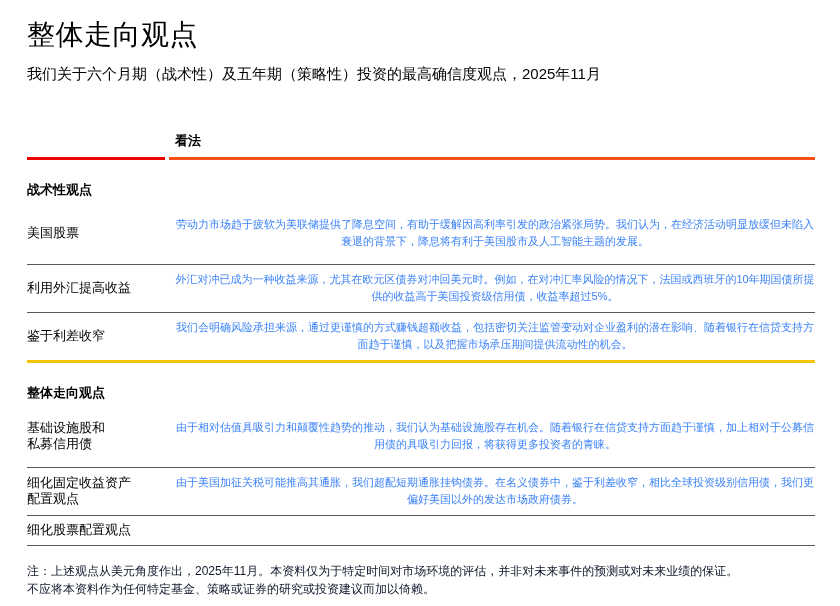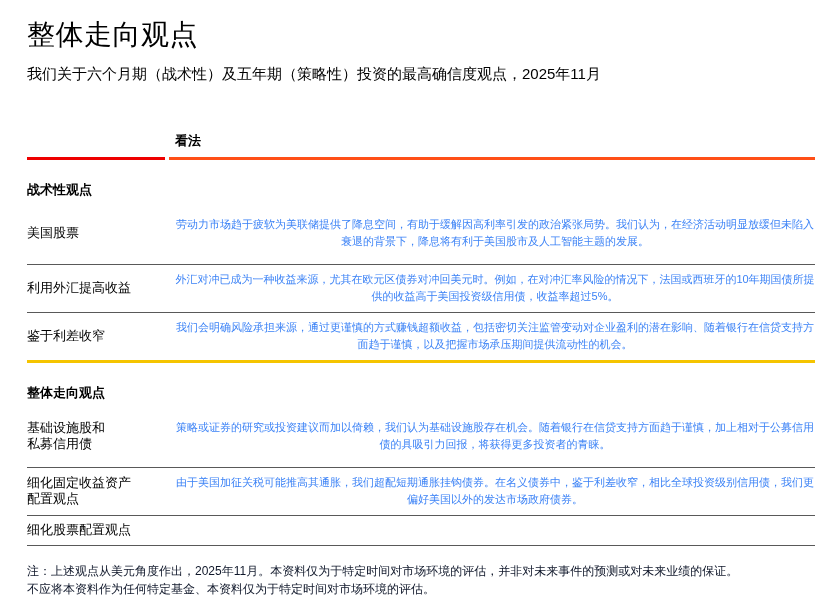--- a/index.html
+++ b/index.html
@@ -123,36 +123,36 @@
       <div class="row-view">我们会明确风险承担来源，通过更谨慎的方式赚钱超额收益，包括密切关注监管变动对企业盈利的潜在影响、随着银行在信贷支持方面趋于谨慎，以及把握市场承压期间提供流动性的机会。</div>
     </div>
 
     <div class="section-rule"></div>
 
     <div class="section-header">整体走向观点</div>
 
     <div class="grid-row row first">
       <div class="row-label">基础设施股和
 私募信用债</div>
-      <div class="row-view">策略或证券的研究或投资建议而加以倚赖，我们认为基础设施股存在机会。随着银行在信贷支持方面趋于谨慎，加上相对于公募信用债的具吸引力回报，将获得更多投资者的青睐。</div>
+      <div class="row-view">由于相对估值具吸引力和颠覆性趋势的推动，我们认为基础设施股存在机会。随着银行在信贷支持方面趋于谨慎，加上相对于公募信用债的具吸引力回报，将获得更多投资者的青睐。</div>
     </div>
     <div class="divider"></div>
 
     <div class="grid-row row">
       <div class="row-label">细化固定收益资产
 配置观点</div>
       <div class="row-view">由于美国加征关税可能推高其通胀，我们超配短期通胀挂钩债券。在名义债券中，鉴于利差收窄，相比全球投资级别信用债，我们更偏好美国以外的发达市场政府债券。</div>
     </div>
     <div class="divider"></div>
 
     <div class="grid-row row">
       <div class="row-label">细化股票配置观点</div>
     </div>
     <div class="divider"></div>
 
   </div>
 
   <div class="footnote">
     <p>注：上述观点从美元角度作出，2025年11月。本资料仅为于特定时间对市场环境的评估，并非对未来事件的预测或对未来业绩的保证。</p>
-    <p>不应将本资料作为任何特定基金、本资料仅为于特定时间对市场环境的评估。</p>
+    <p>不应将本资料作为任何特定基金、策略或证券的研究或投资建议而加以倚赖。</p>
   </div>
 
 </div>
 
 </body></html>

